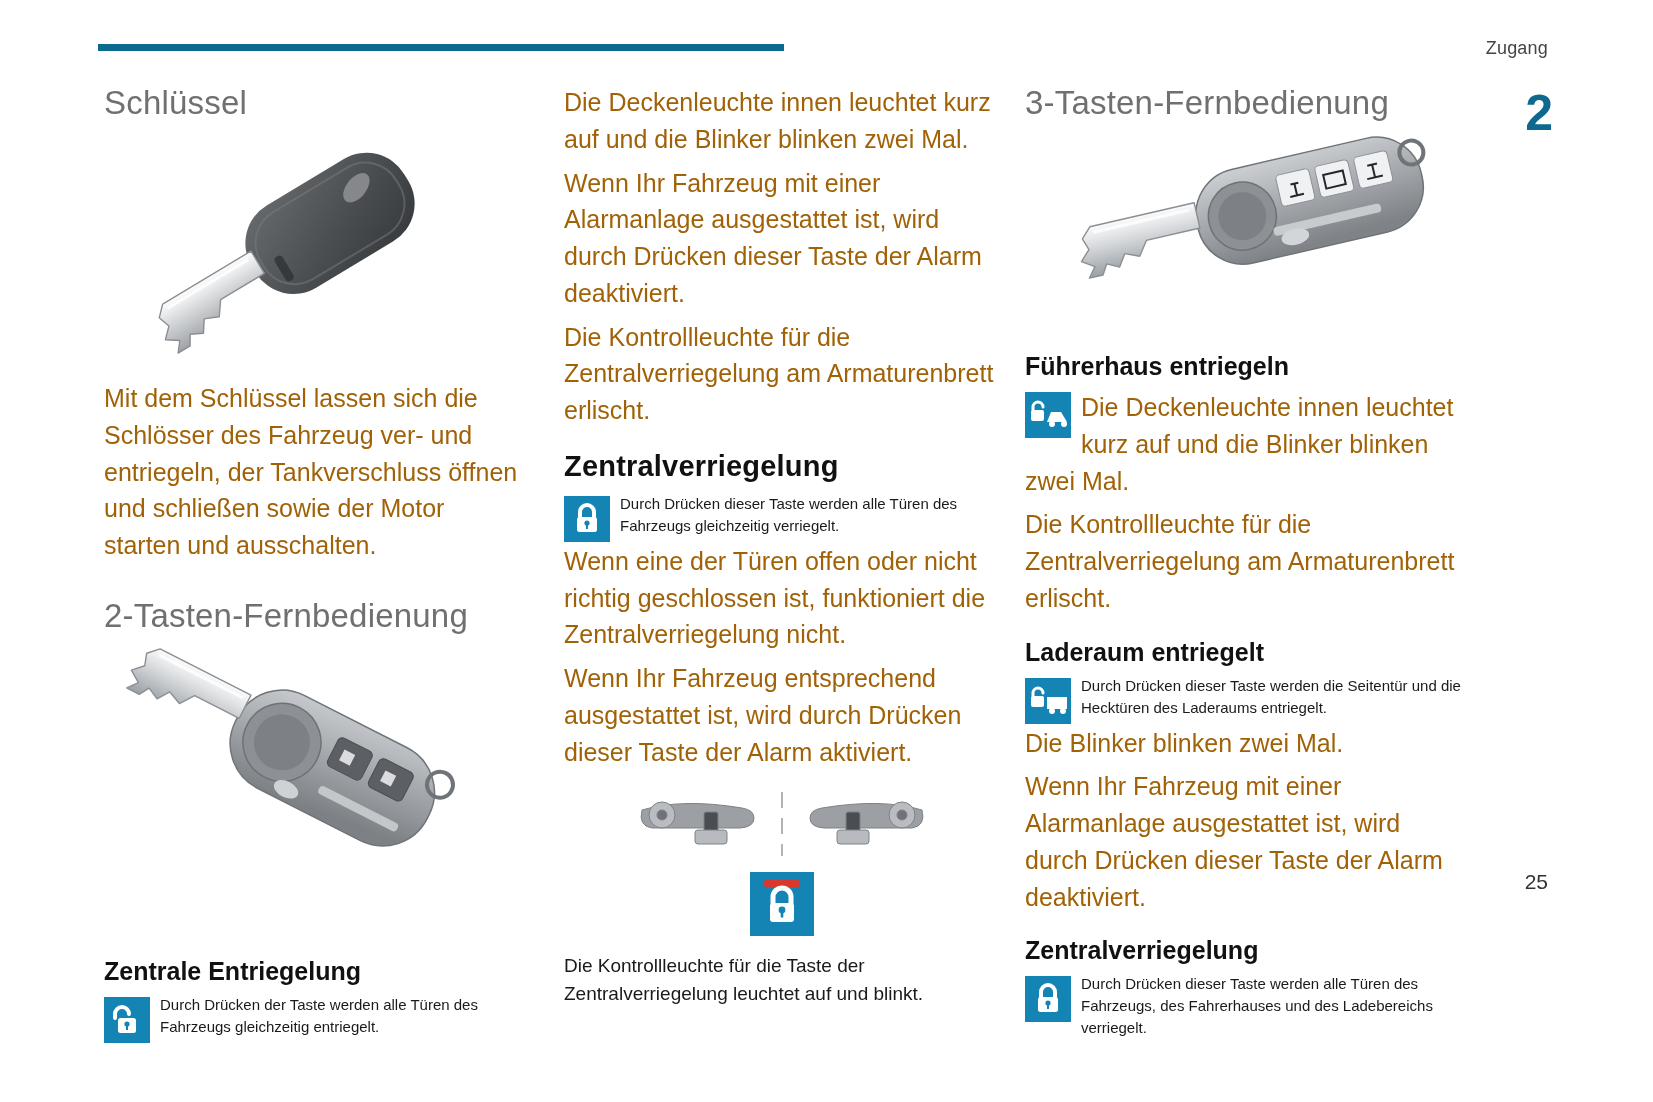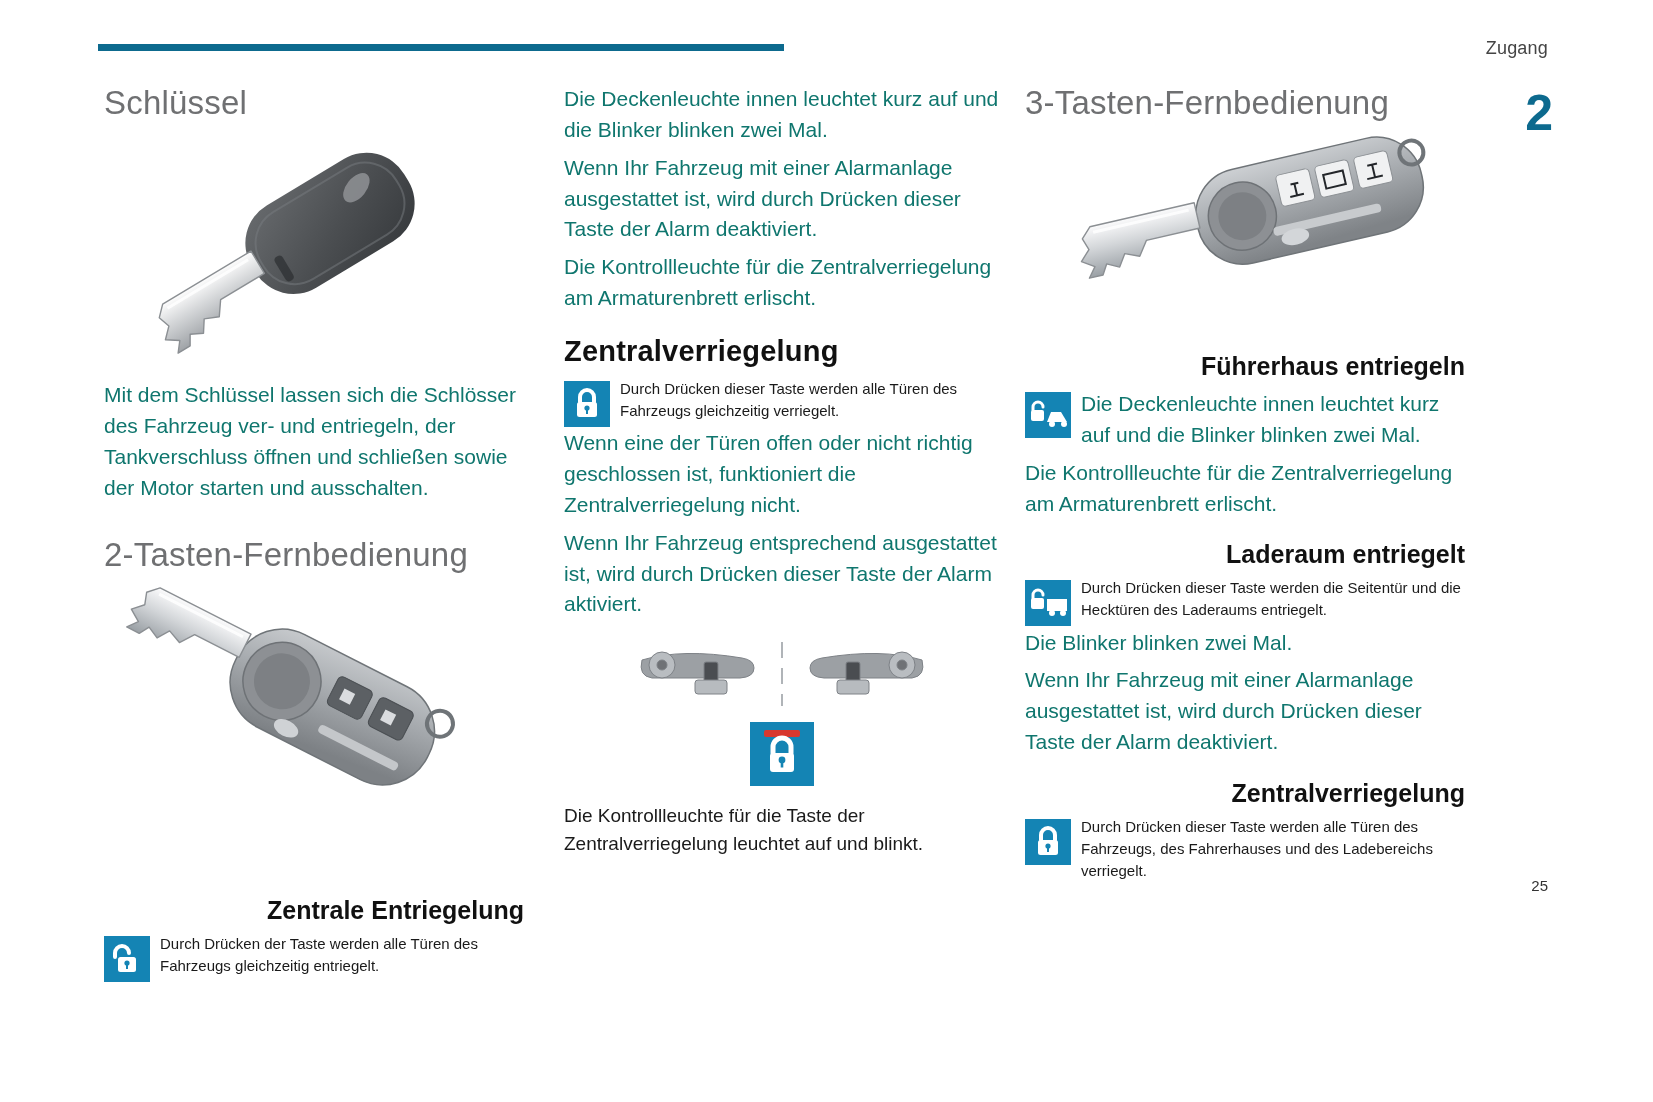--- a/index.html
+++ b/index.html
@@ -46,21 +46,21 @@
     top: 88px;
     font-size: 50px;
     font-weight: bold;
     color: #0d6a8e;
     line-height: 1;
   }
   .page-number {
     position: absolute;
     right: 105px;
     bottom: 46px;
-    font-size: 15px;
+    font-size: 21px;
     color: #333;
   }
 
   
   .col {
     position: absolute;
     top: 84px;
     margin-left: 10px;
   }
   .col1 { left: 94px;  width: 420px; }
@@ -72,27 +72,26 @@
     font-weight: normal;
     color: #6f7072;
     margin: 0 0 10px 0;
     letter-spacing: .2px;
   }
   h2.sub-title {
     font-size: 25px;
     font-weight: bold;
     color: #111;
     margin: 0 0 8px 0;
-    text-align: right;
   }
   p.body {
-    font-size: 21px;
+    font-size: 25px;
     line-height: 1.47;
     margin: 0 0 7px 0;
-    color: #0f766e;
+    color: #a16207;
   }
 
   
   .icon-para {
     position: relative;
     font-size: 15px;
     line-height: 1.47;
     margin: 0 0 6px 0;
   }
   .icon-float {

